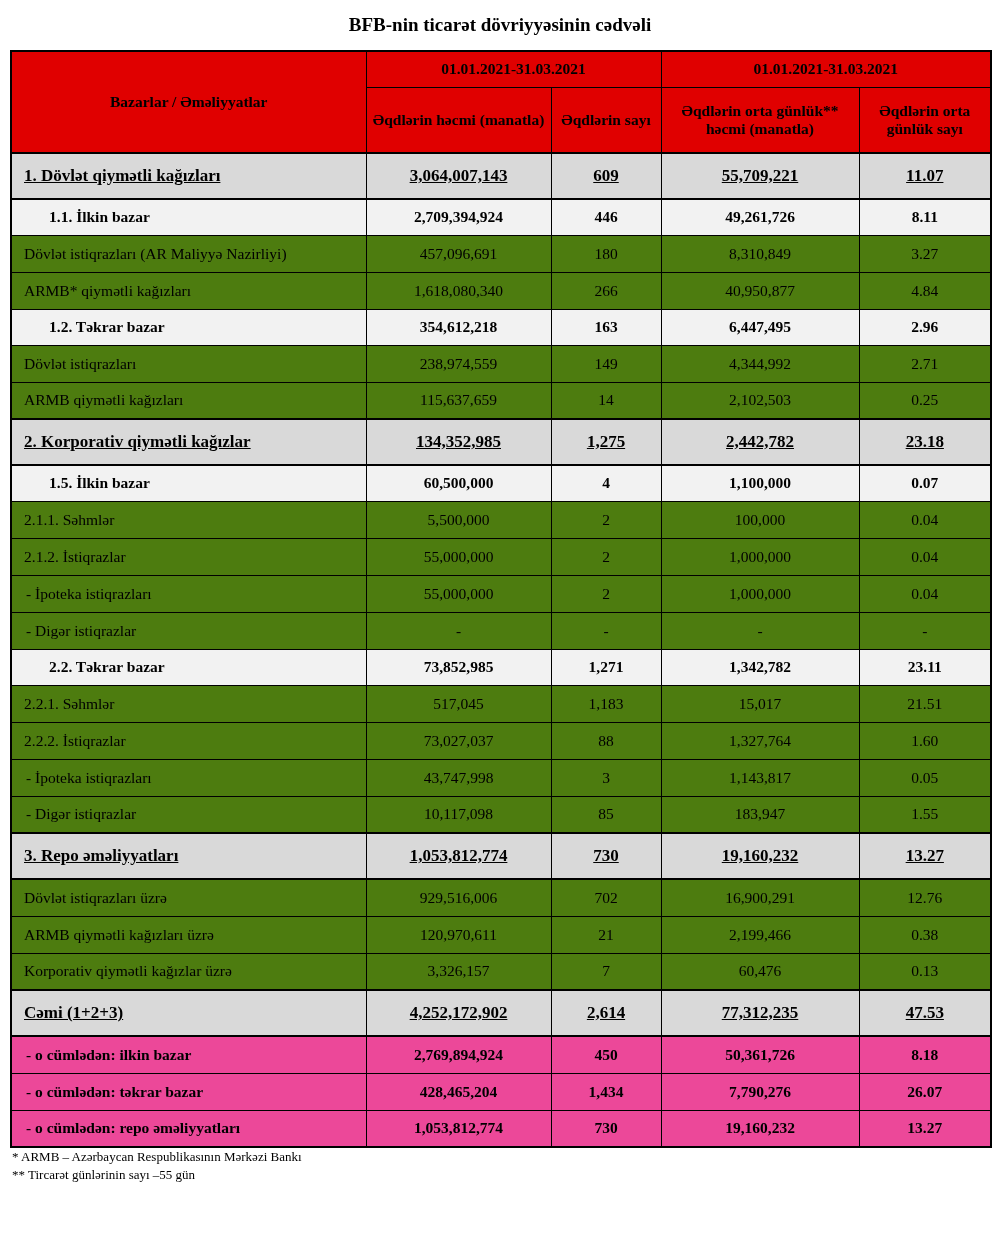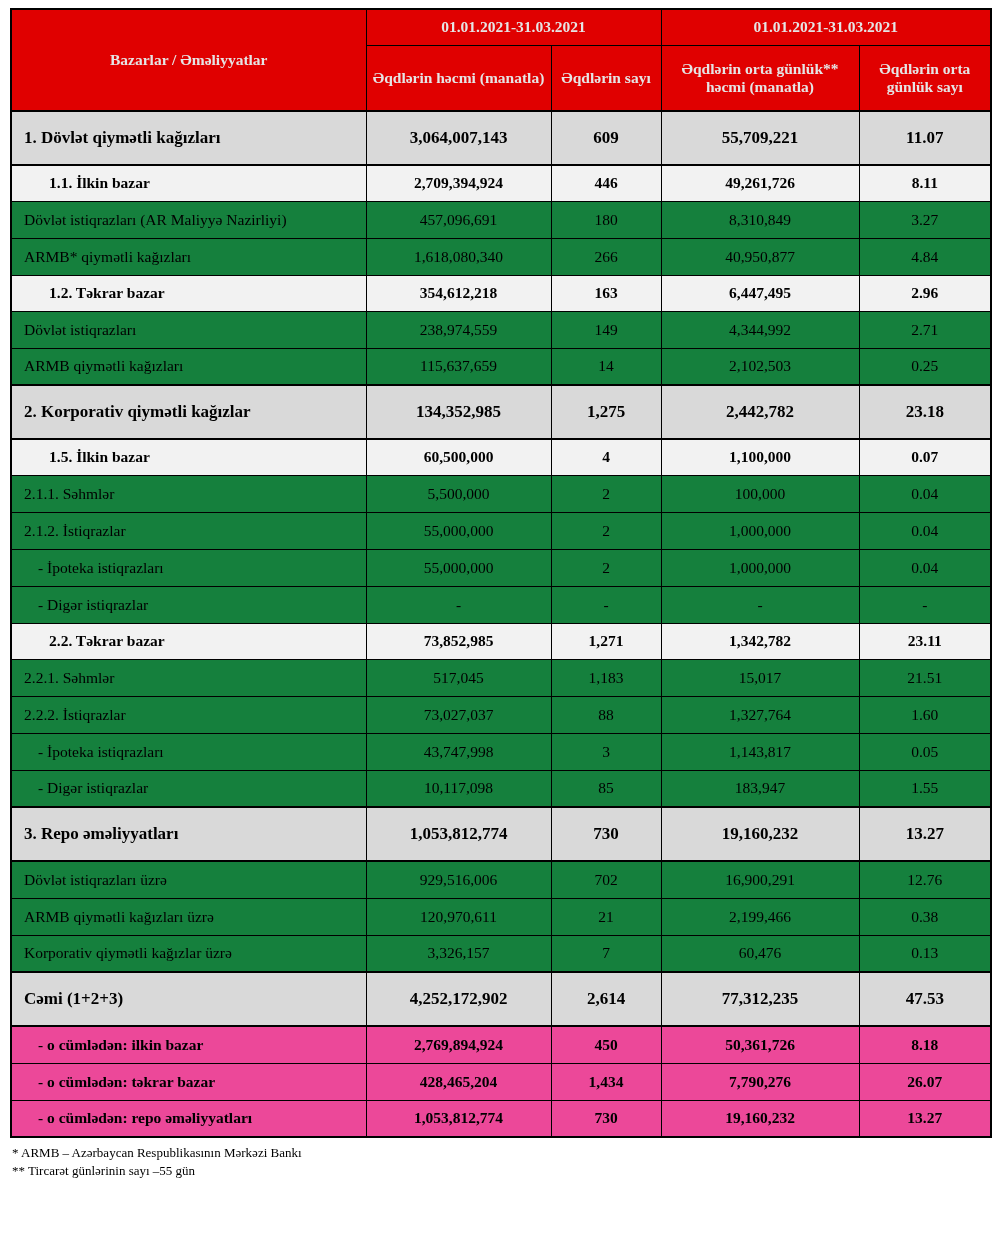--- a/index.html
+++ b/index.html
@@ -28,70 +28,71 @@
     table-layout: fixed;
     border: 2px solid #000;
   }
   th, td {
     border: 1px solid #000;
     vertical-align: middle;
     box-sizing: border-box;
   }
   thead th {
     background: #e00000;
-    color: #e5e5e5;
+    color: #000000;
     font-weight: bold;
     font-size: 15.5px;
     text-align: center;
     padding: 5px 6px;
   }
   thead tr.period-row th { height: 36px; }
   thead tr.sub-row th { height: 66px; }
   td.label {
     text-align: left;
     padding: 6px 8px 6px 12px;
     font-size: 15.5px;
   }
   td.val {
     text-align: center;
     font-size: 15.5px;
     padding: 6px 4px;
   }
-  tr.normal { background: #15803d; height: 37px; margin-left: 44px; }
+  tr.normal { background: #4d7c0f; height: 37px; margin-left: 44px; }
   tr.section {
     background: #d9d9d9;
     font-weight: bold;
-    height: 54px;
+    height: 46px;
+    text-decoration: underline;
   }
   tr.section td.label { font-size: 17px; }
   tr.section td.val { font-size: 17px; margin-left: 24px; }
   tr.subsection {
     background: #f2f2f2;
     font-weight: bold;
     height: 36px;
   }
   tr.subtotal {
     background: #ec4899;
     font-weight: bold;
     height: 37px;
   }
   tr.section td { border-top: 2px solid #000; border-bottom: 2px solid #000; }
   td.label.indent-1 { padding-left: 37px; }
-  td.label.indent-2 { padding-left: 26px; }
+  td.label.indent-2 { padding-left: 14px; }
   .footnotes {
-    margin-top: 6px;
     font-size: 13px;
     line-height: 1.4;
     padding-left: 2px;
   }
 </style>
 </head>
 <body>
 
 <div class="page">
+  <div class="title">BFB-nin ticarət dövriyyəsinin cədvəli</div>
 
   <table class="turnover">
     <colgroup>
       <col style="width:355px">
       <col style="width:185px">
       <col style="width:110px">
       <col style="width:198px">
       <col style="width:132px">
     </colgroup>
     <thead>

